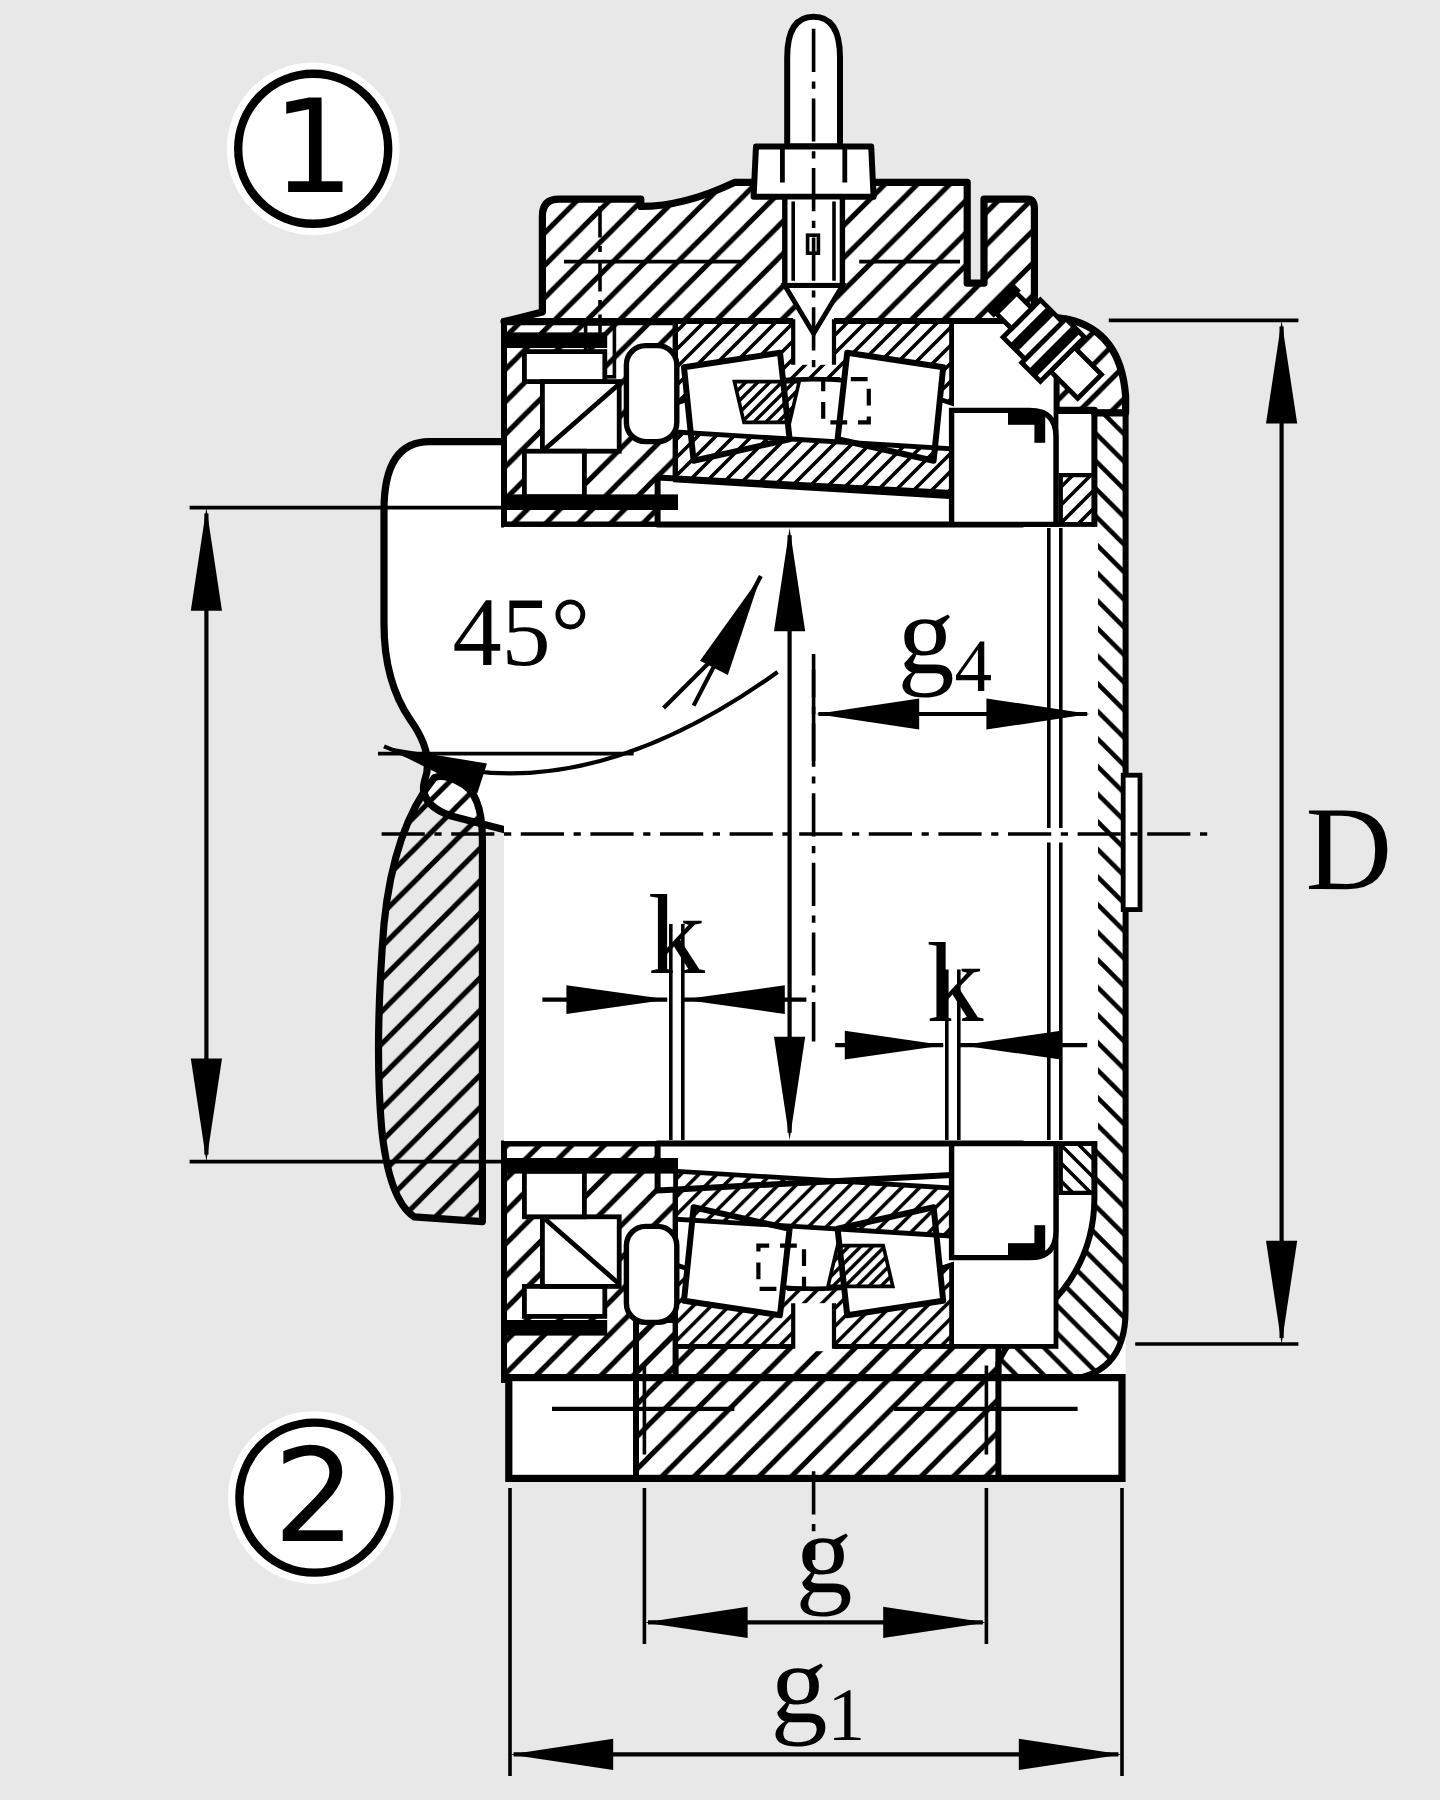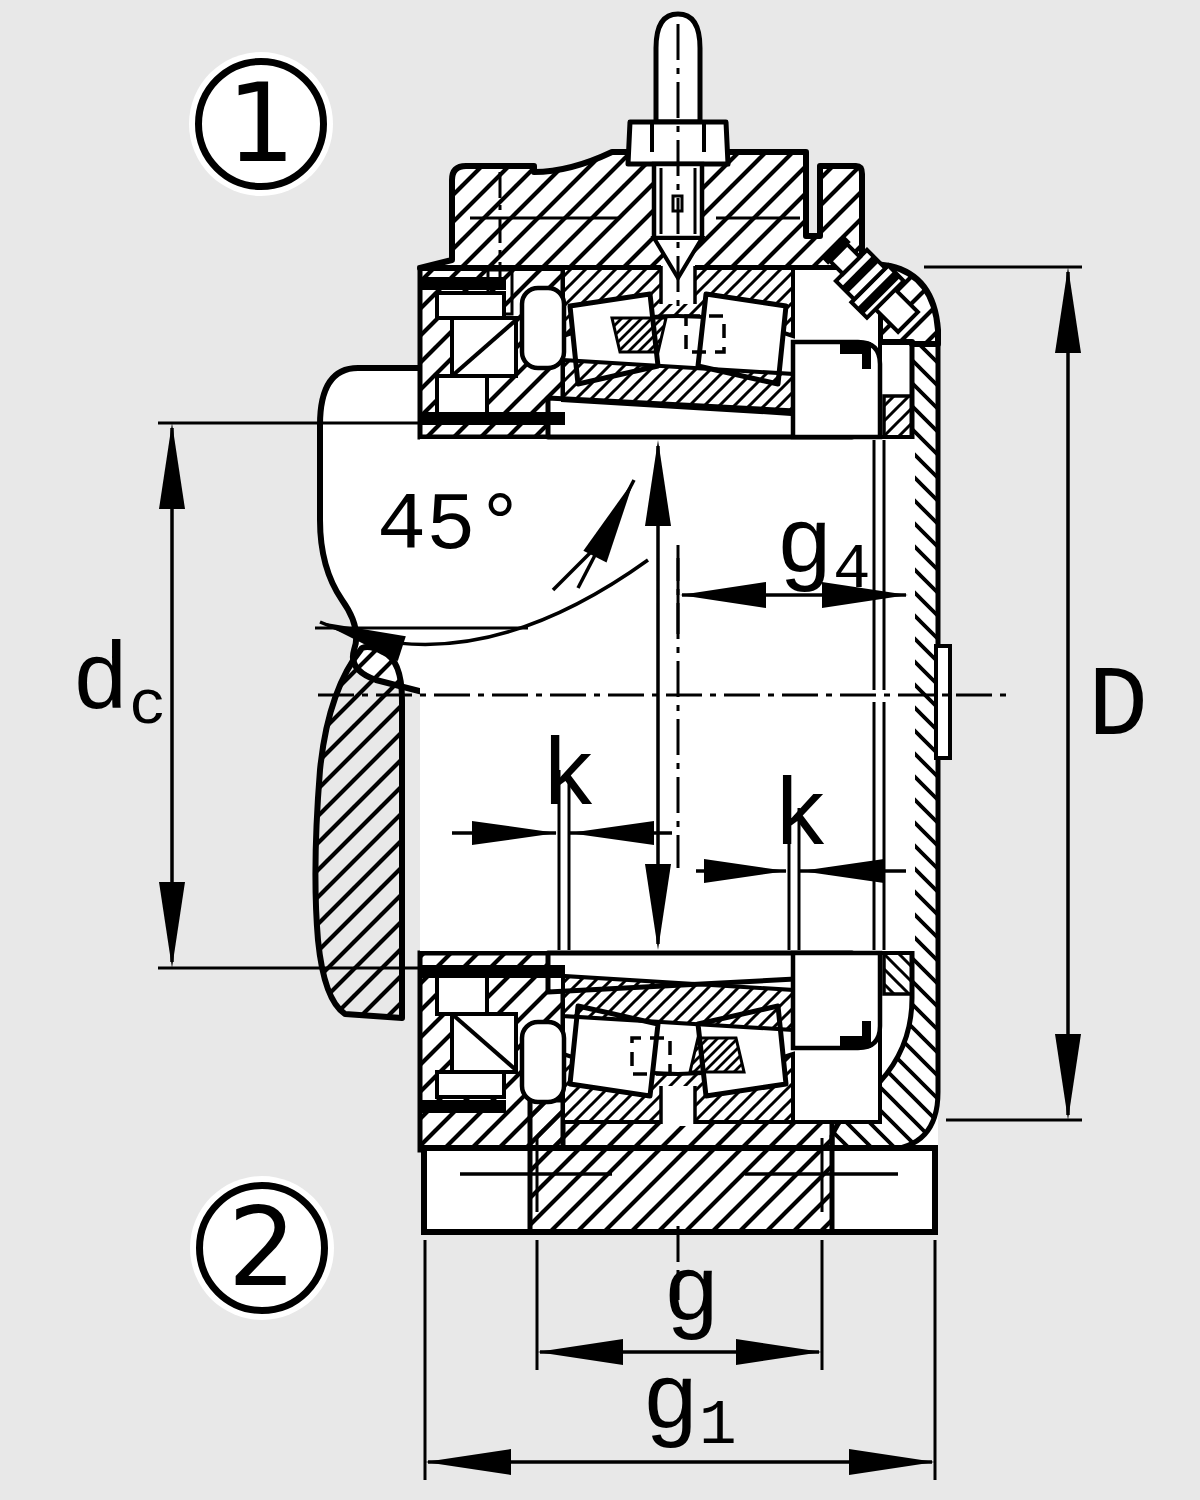--- a/index.html
+++ b/index.html
@@ -1,20 +1,20 @@
 <!DOCTYPE html>
 <html><head>
 <meta charset="utf-8">
 <style>
   html,body{margin:0;padding:0;}
   body{background:#e8e8e8;font-family:"DejaVu Sans","Liberation Sans",sans-serif;}
   #stage{position:relative;width:1200px;height:1500px;background:#e8e8e8;overflow:hidden;}
   #stage svg{position:absolute;left:0;top:0;}
   .dim-label{position:absolute;color:#000;font-size:95px;line-height:1;white-space:nowrap;
-             font-family:Liberation Mono, monospace;}
+             font-family:Liberation Serif, serif;}
   .dim-label .sub{display:inline-block;font-size:0.66em;transform:translateY(0.24em);}
   .deg{font-size:82px;}
   .cap-d{font-size:100px;}
   .callout{position:absolute;width:118px;height:118px;border:7px solid #000;border-radius:50%;
            background:#fff;box-shadow:0 0 0 6px #fff;display:flex;align-items:center;justify-content:center;
            font-size:108px;color:#000;line-height:1;}
 </style>
 </head>
 <body>
 
@@ -198,26 +198,25 @@
   </g>
 </svg>
 
 <div class="callout" style="left:195px;top:58px;">
   <span>1</span>
 </div>
 <div class="callout" style="left:196px;top:1182px;">
   <span>2</span>
 </div>
 
-<div class="dim-label" style="left:72px;top:636px;"><span>d</span><span class="sub">c</span></div>
 
 <div class="dim-label deg" style="left:377px;top:486px;"><span>45°</span></div>
 
 
-<div class="dim-label" style="left:748px;top:500px;margin-left:28px;"><span>g</span><span class="sub">4</span></div>
+<div class="dim-label" style="left:748px;top:482px;"><span>g</span><span class="sub">4</span></div>
 
 <div class="dim-label cap-d" style="left:1088px;top:658px;"><span>D</span></div>
 
 <div class="dim-label" style="left:540px;top:732px;"><span>k</span></div>
 
 <div class="dim-label" style="left:772px;top:772px;"><span>k</span></div>
 
 <div class="dim-label" style="left:663px;top:1248px;"><span>g</span></div>
 
 <div class="dim-label" style="left:642px;top:1356px;"><span>g</span><span class="sub">1</span></div>

